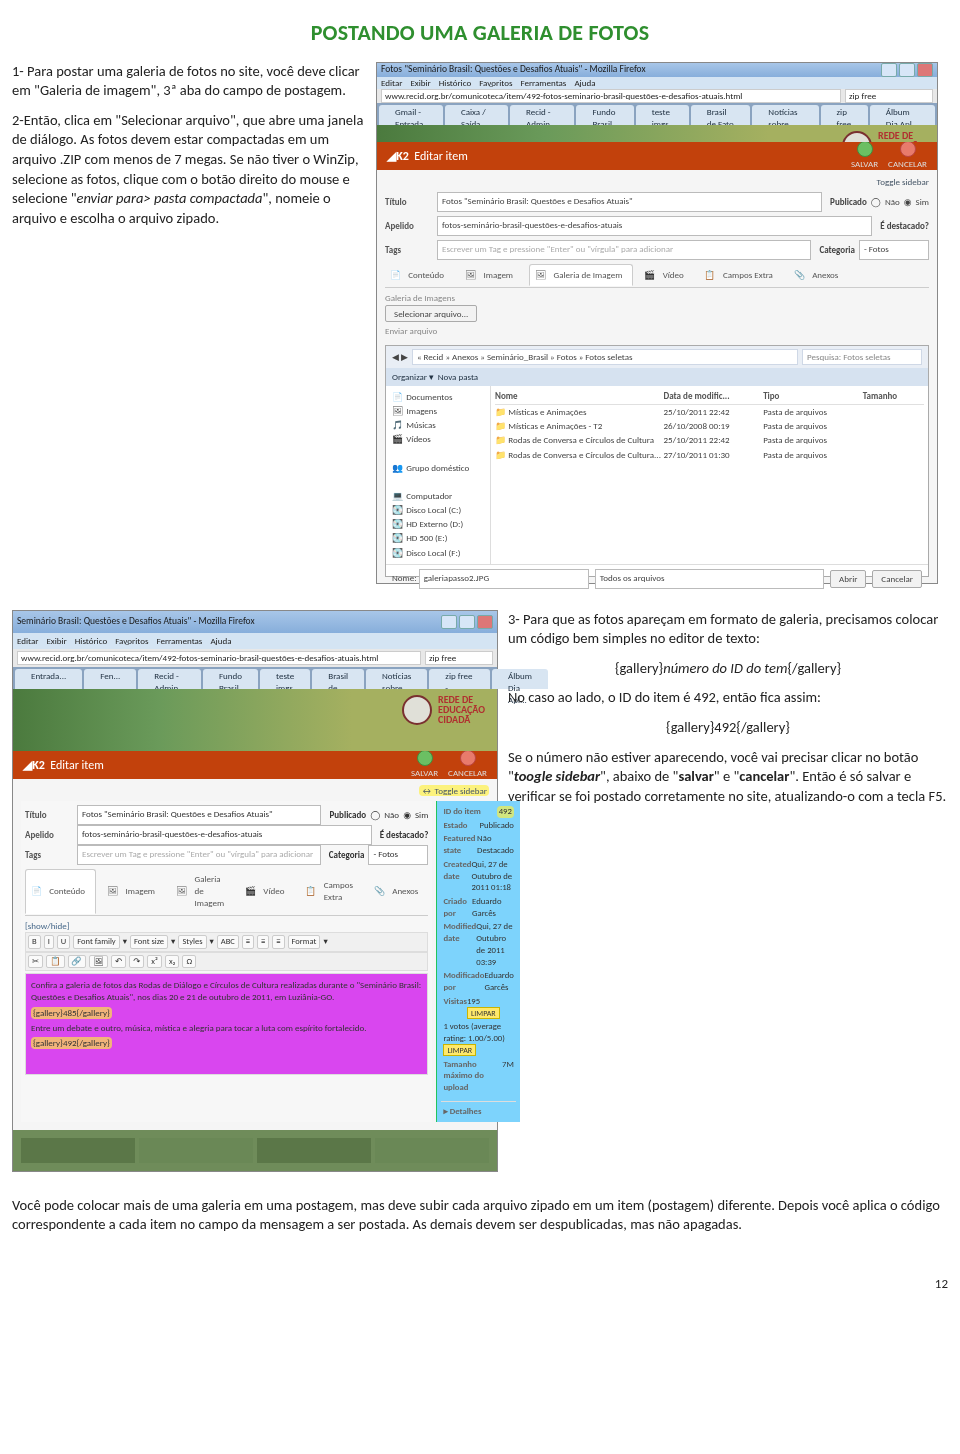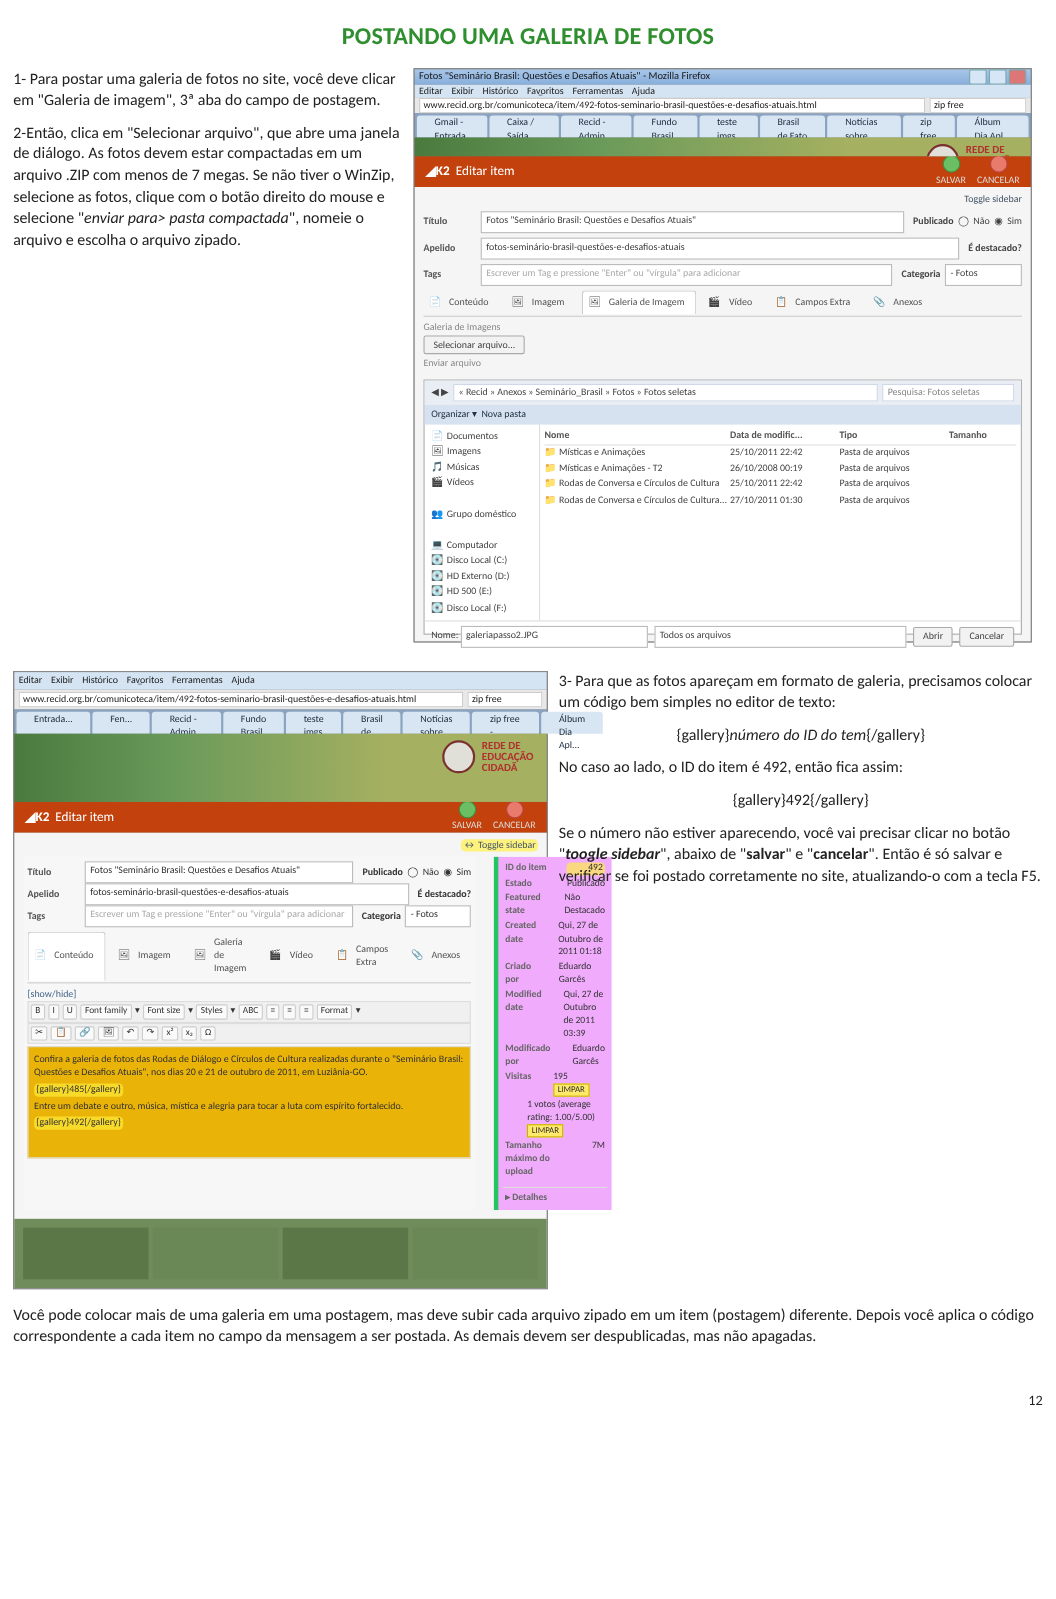--- a/index.html
+++ b/index.html
@@ -151,29 +151,29 @@
   .col-img2 { width:484px;}
   .col-text2 { flex:1; }
   .screenshot2{
     border:1px solid #888;
     background:#777;
     width:484px;
     height:560px;
     display:flex;
     flex-direction:column;
   }
-  .sidepanel{ width:150px; background:#f0abfc; border-left:4px solid #22c55e; font-size:8.7px; padding:4px;margin-left:13px;}
+  .sidepanel{ width:150px; background:#7dd3fc; border-left:1px solid #22c55e; font-size:8.7px; padding:4px;}
   .sidepanel .srow{ display:flex; justify-content:space-between; padding:1px 2px;}
   .srow .l{ color:#666; font-weight:600;}
-  .srow .v{ color:#333;padding-left:20px;}
+  .srow .v{ color:#333;}
   .limpar{ background:#ffe96a; border:1px solid #c9b400; padding:0 3px; font-size:8px;}
   .mainpanel{ flex:1; background:#f7f7f7; padding:4px; font-size:9px; color:#333;}
   .editor-toolbar{ background:#f0f0f0; border:1px solid #ddd; padding:2px; font-size:8.5px; display:flex; flex-wrap:wrap; gap:3px; align-items:center;}
   .tb-btn{ border:1px solid #ccc; background:#fafafa; padding:0 3px; border-radius:2px;}
-  .editor-body{ border:1px solid #ddd; background:#eab308; padding:5px; font-size:9px; min-height:90px; margin-top:2px;}
+  .editor-body{ border:1px solid #ddd; background:#d946ef; padding:5px; font-size:9px; min-height:90px; margin-top:2px;}
   .yellowmark{ background:rgba(255,240,60,0.65); border-radius:4px; padding:0 2px;}
   .b{ font-weight:700;}
   .i{ font-style:italic;}
   .center{ text-align:center;}
   .pagenum{ text-align:right; font-size:13px; margin-top:40px;}
   p{ margin:0 0 10px 0;}
 </style>
 </head>
 <body>
 
@@ -347,20 +347,28 @@
           </div>
         </div>
       </div>
     </div>
   </div>
 </div>
 
 <div class="row2">
   <div class="col-img2">
     <div class="screenshot2">
+      <div class="titlebar">
+          <span>Seminário Brasil: Questões e Desafios Atuais" - Mozilla Firefox</span>
+        <span class="winbtns">
+            <span class="winbtn"></span>
+            <span class="winbtn"></span>
+            <span class="winbtn" style="background:#d77;"></span>
+          </span>
+      </div>
       <div class="menubar">
         <span>Editar</span>
           <span>Exibir</span>
           <span>Histórico</span>
         <span>Fav̲oritos</span>
           <span>Ferramentas</span>
           <span>Ajuda</span>
       </div>
       <div class="addrbar">
           <span style="flex:1; border:1px solid #ccc; background:#fff; padding:0 3px;">www.recid.org.br/comunicoteca/item/492-fotos-seminario-brasil-questões-e-desafios-atuais.html</span>
@@ -534,15 +542,15 @@
       <span>{gallery}</span><span class="i">número do ID do tem</span><span>{/gallery}</span>
     </p>
     <p>No caso ao lado, o ID do item é 492, então fica assim:</p>
     <p class="center">{gallery}492{/gallery}</p>
     <p>
       <span>Se o número não estiver aparecendo, você vai precisar clicar no botão "</span><span class="b i">toogle sidebar</span><span>", abaixo de "</span><span class="b">salvar</span><span>" e "</span><span class="b">cancelar</span><span>". Então é só salvar e verificar se foi postado corretamente no site, atualizando-o com a tecla F5.</span>
     </p>
   </div>
 </div>
 
-<p style="margin-top:14px;">Você pode colocar mais de uma galeria em uma postagem, mas deve subir cada arquivo zipado em um item (postagem) diferente. Depois você aplica o código correspondente a cada item no campo da mensagem a ser postada. As demais devem ser despublicadas, mas não apagadas.</p>
+<p style="margin-top:24px;">Você pode colocar mais de uma galeria em uma postagem, mas deve subir cada arquivo zipado em um item (postagem) diferente. Depois você aplica o código correspondente a cada item no campo da mensagem a ser postada. As demais devem ser despublicadas, mas não apagadas.</p>
 
 <div class="pagenum">12</div>
 
 </body></html>

